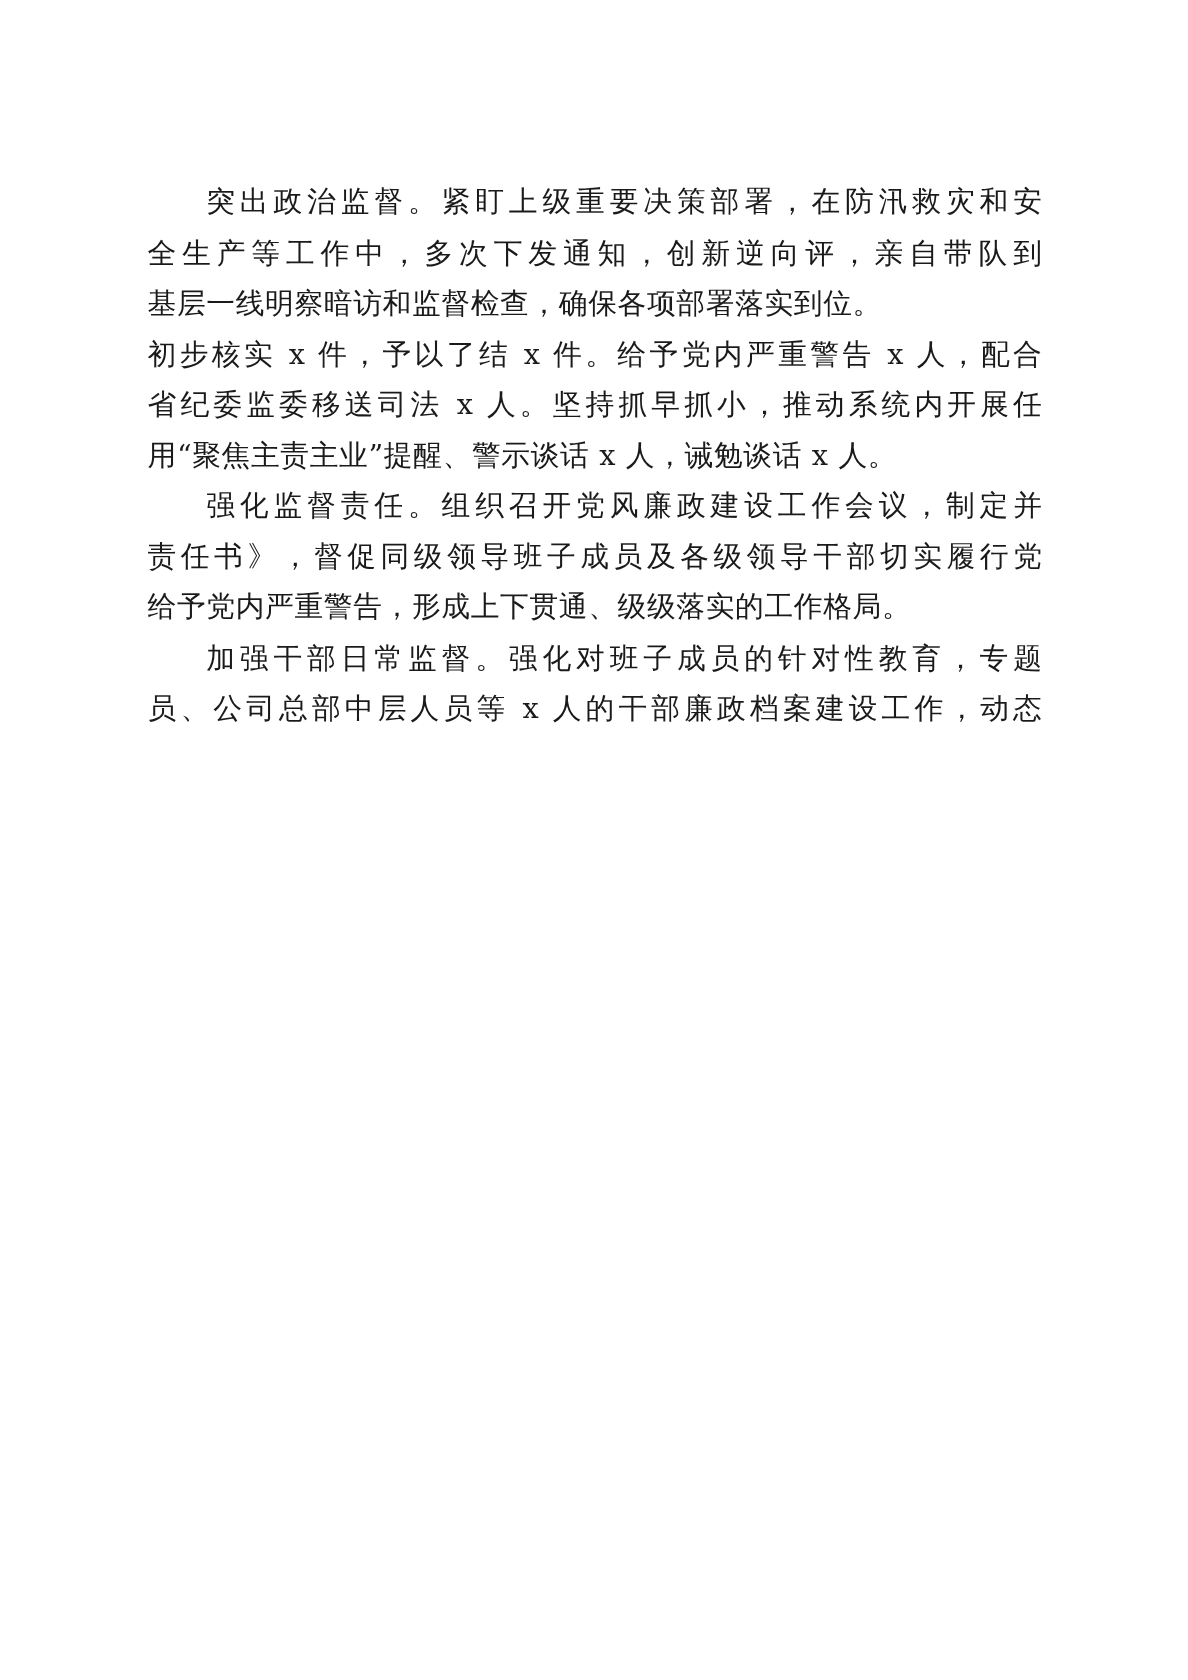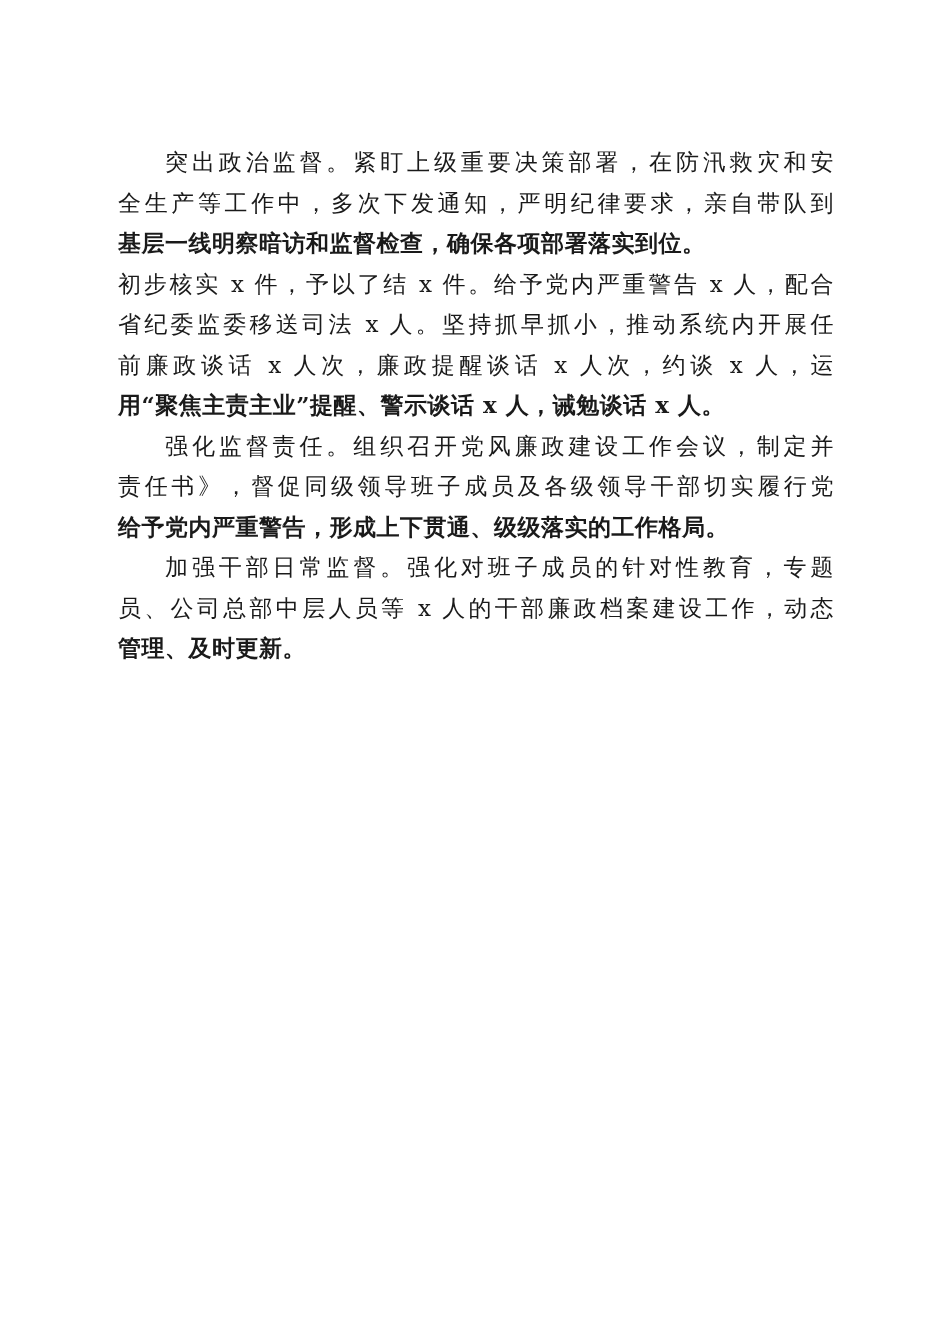--- a/index.html
+++ b/index.html
@@ -9,49 +9,47 @@
   }
   .content {
     position: absolute; left: 118px; top: 142px; width: 716px;
     font-family: "DejaVu Serif", "Liberation Serif", serif;
     font-size: 23px; color: #1a1a1a;
   }
   .line {
     height: 40.5px; line-height: 40.5px; white-space: nowrap;
     text-align: justify; text-align-last: justify; letter-spacing: 0.5px;
   }
-  .line.last { text-align-last: left; font-weight: bold; }
+  .line.last { text-align-last: left; }
   .line.indent { padding-left: 47px; }
 </style>
 </head>
 <body>
 
 <div class="page">
   <div class="content">
 
     <div>
       <div class="line indent">突出政治监督。紧盯上级重要决策部署，在防汛救灾和安</div>
-      <div class="line">全生产等工作中，多次下发通知，严明纪律要求，亲自带队到</div>
+      <div class="line">全生产等工作中，多次下发通知，创新逆向评，亲自带队到</div>
       <div class="line last">基层一线明察暗访和监督检查，确保各项部署落实到位。</div>
     </div>
 
     <div>
       <div class="line">初步核实 x 件，予以了结 x 件。给予党内严重警告 x 人，配合</div>
       <div class="line">省纪委监委移送司法 x 人。坚持抓早抓小，推动系统内开展任</div>
-      <div class="line">前廉政谈话 x 人次，廉政提醒谈话 x 人次，约谈 x 人，运</div>
       <div class="line last">用“聚焦主责主业”提醒、警示谈话 x 人，诫勉谈话 x 人。</div>
     </div>
 
     <div>
       <div class="line indent">强化监督责任。组织召开党风廉政建设工作会议，制定并</div>
       <div class="line">责任书》，督促同级领导班子成员及各级领导干部切实履行党</div>
       <div class="line last">给予党内严重警告，形成上下贯通、级级落实的工作格局。</div>
     </div>
 
     <div>
       <div class="line indent">加强干部日常监督。强化对班子成员的针对性教育，专题</div>
       <div class="line">员、公司总部中层人员等 x 人的干部廉政档案建设工作，动态</div>
-      <div class="line last">管理、及时更新。</div>
     </div>
 
 
   </div>
 </div>
 
 </body></html>

